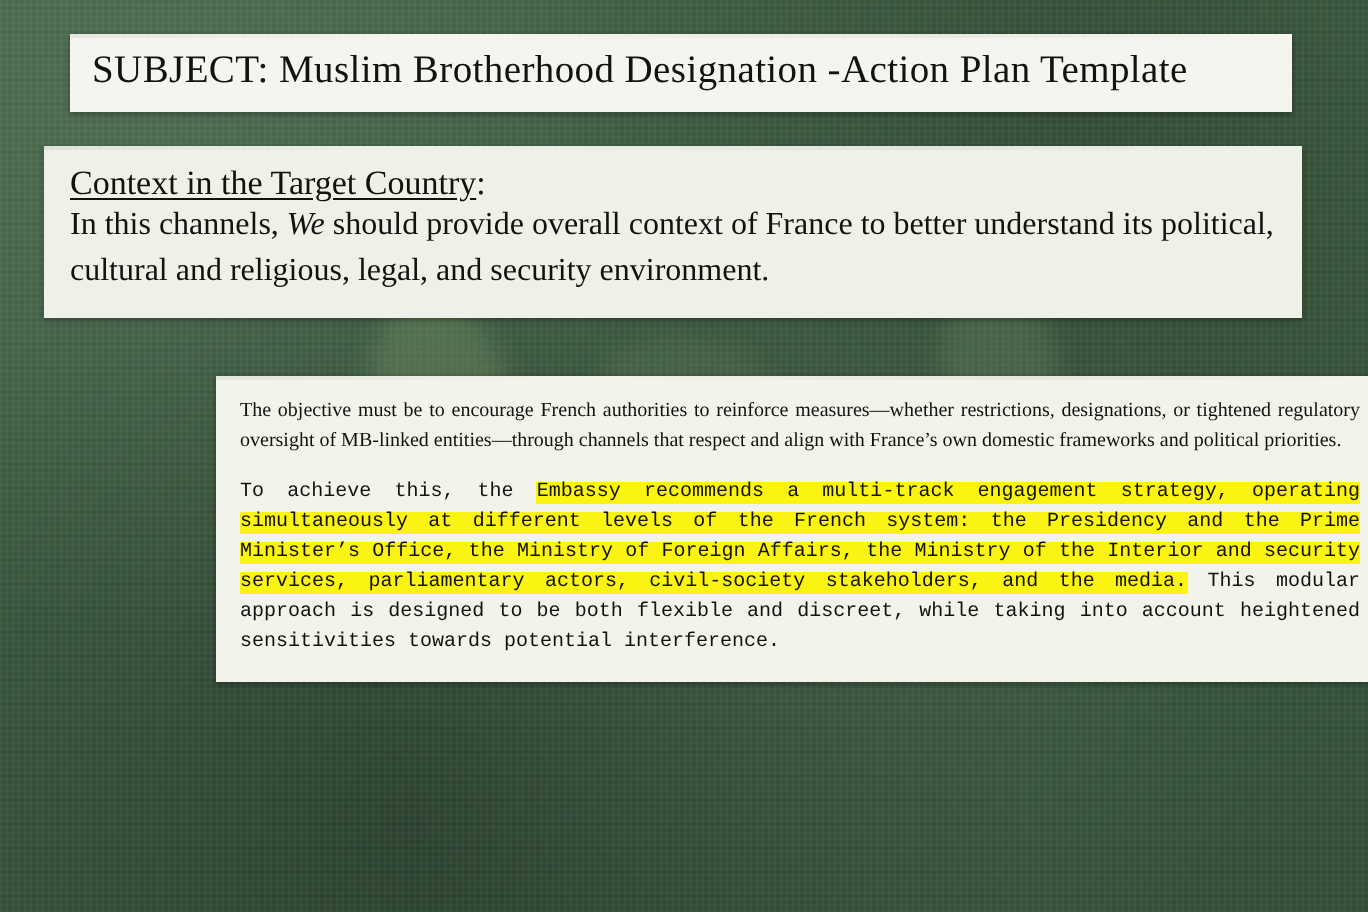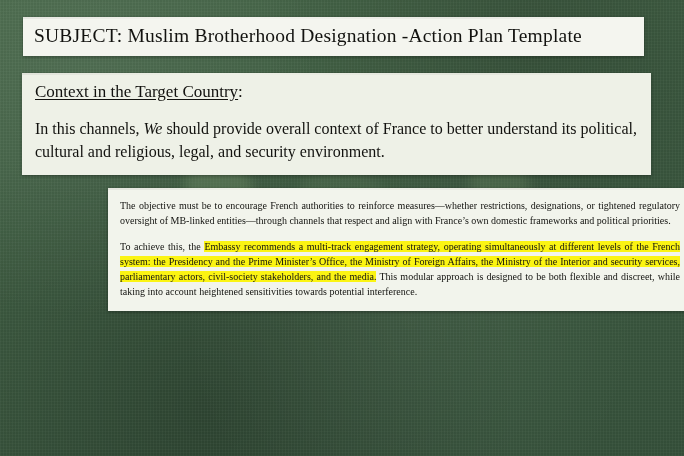--- a/index.html
+++ b/index.html
@@ -45,41 +45,40 @@
     position: absolute;
     inset: 0;
   }
   .snippet {
     position: absolute;
     background: #f3f5ef;
     color: #12120f;
     box-shadow: 0 1px 3px rgba(0,0,0,0.35);
   }
   .snip-subject {
-    left: 23px;
+    left: 35px;
     top: 17px;
     width: 600px;
-    padding: 8px 10px 9px 11px;
+    padding: 8px 0 9px 11px;
     background: #f4f5ef;
   }
   .subject-line {
     font-size: 19.5px;
     letter-spacing: 0.2px;
     white-space: nowrap;
   }
   .snip-context {
     left: 22px;
     top: 73px;
     width: 604px;
     padding: 9px 12px 12px 13px;
     background: #eef1e7;
   }
   .context-head {
     font-size: 17px;
-    margin-bottom: 16px;
   }
   .context-head .u {
     text-decoration: underline;
     text-underline-offset: 2px;
   }
   .context-body {
     font-size: 16px;
     line-height: 1.42;
   }
   .context-body .it {
@@ -94,20 +93,21 @@
     background: #f2f4ec;
   }
   .para {
     font-size: 10px;
     line-height: 1.5;
     text-align: justify;
     margin: 0 0 11px 0;
   }
   .para:last-child {
     margin-bottom: 0;
+    font-family: Liberation Mono, monospace;
   }
   mark.hl {
     background: #fbf413;
     color: #12120f;
     padding: 0;
     box-decoration-break: clone;
     -webkit-box-decoration-break: clone;
   }
   
   .snippet::before {

